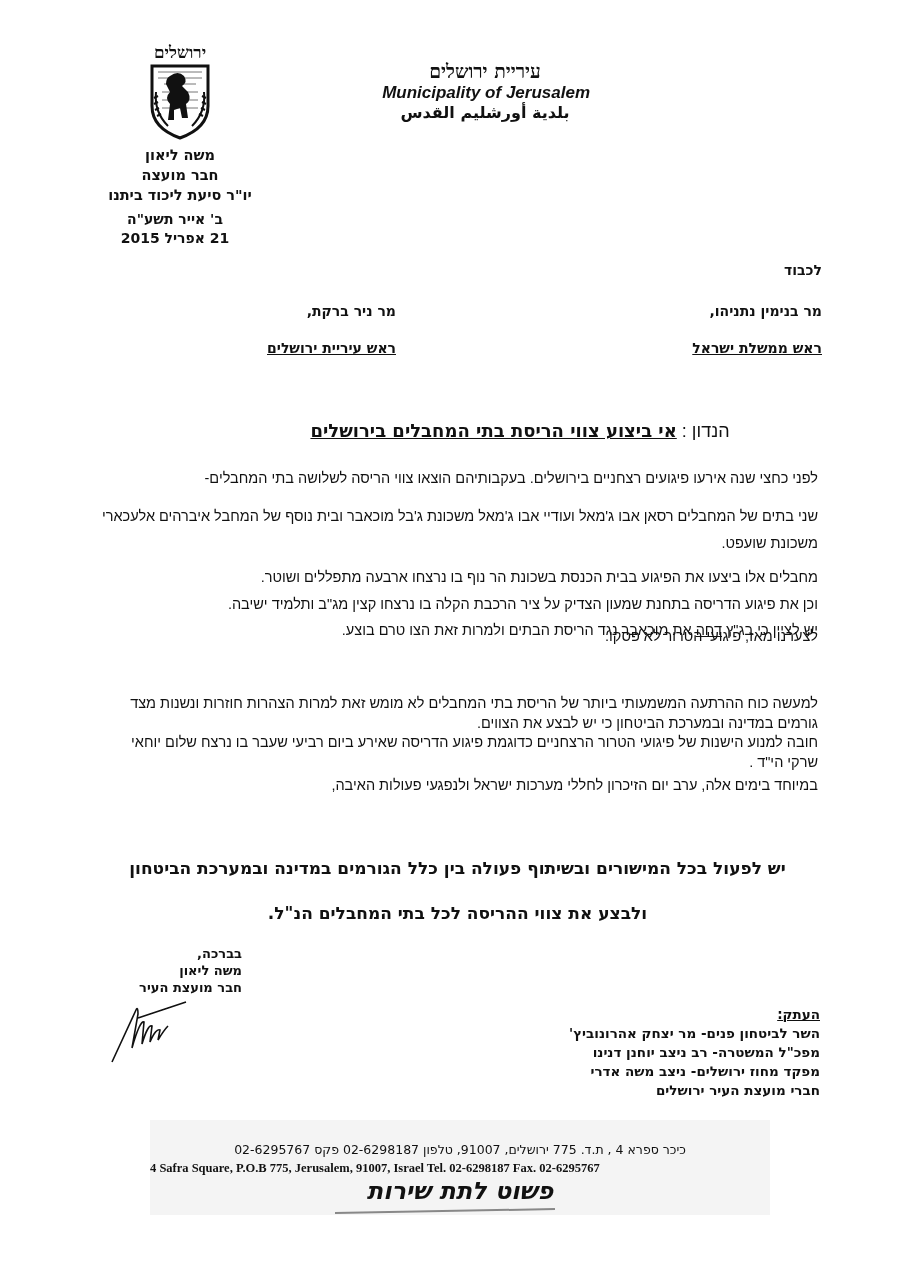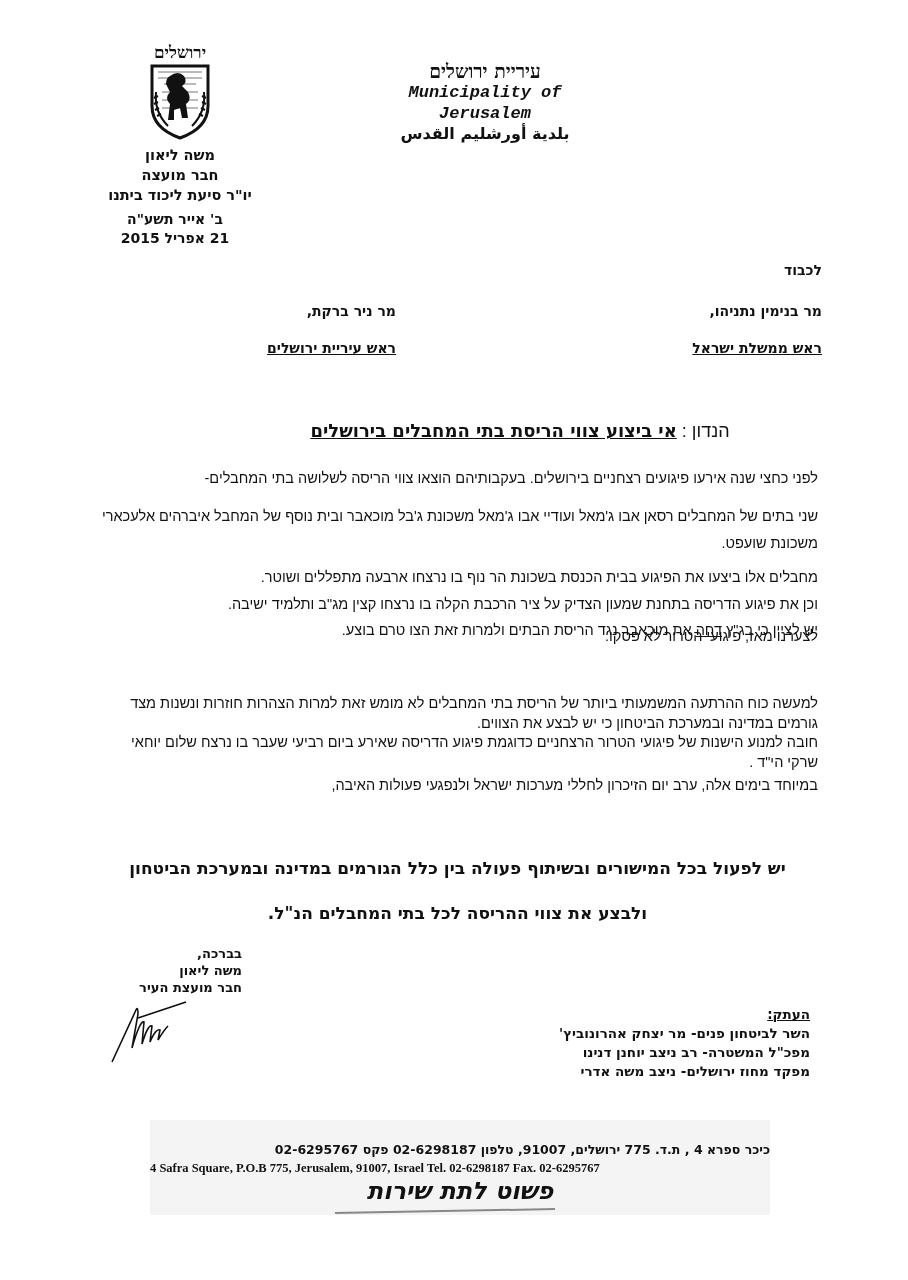--- a/index.html
+++ b/index.html
@@ -10,43 +10,43 @@
 
   
   .crest-title { left: 150px; top: 42px; width: 60px; font-size: 17px; font-family: "DejaVu Serif", serif; font-weight: bold; text-align: center; direction: rtl; }
   .crest { left: 148px; top: 62px; width: 64px; height: 78px; }
   .sender { left: 95px; top: 145px; width: 170px; direction: rtl; text-align: center; font-weight: bold; font-size: 14.5px; line-height: 20px; font-family: "DejaVu Sans", sans-serif; }
   .date { left: 120px; top: 210px; width: 110px; direction: rtl; text-align: center; font-weight: bold; font-size: 14px; line-height: 19px; font-family: "DejaVu Sans", sans-serif; }
 
   
   .muni { left: 380px; top: 60px; width: 210px; text-align: center; }
   .muni-he { font-size: 19px; font-weight: bold; font-family: "DejaVu Serif", serif; direction: rtl; line-height: 22px; }
-  .muni-en { font-size: 17px; font-style: italic; font-weight: bold; font-family: Liberation Mono, monospace; line-height: 21px; }
+  .muni-en { font-size: 17px; font-style: italic; font-weight: bold; font-family: Liberation Sans, sans-serif; line-height: 21px; text-align: right; }
   .muni-ar { font-size: 16px; font-weight: bold; font-family: "DejaVu Sans", sans-serif; direction: rtl; line-height: 20px; }
 
   
   .lekavod { right: 86px; top: 262px; font-size: 14px; font-weight: bold; font-family: "DejaVu Sans", sans-serif; direction: rtl; }
   .addr { font-size: 14px; font-weight: bold; font-family: "DejaVu Sans", sans-serif; direction: rtl; }
 
   .subject { left: 240px; top: 420px; width: 560px; direction: rtl; text-align: center; font-size: 18px; }
   .subject .lbl { font-family: "Liberation Sans", sans-serif; }
   .subject .txt { font-weight: bold; text-decoration: underline; font-family: "DejaVu Sans", sans-serif; }
 
   .para { right: 90px; width: 720px; direction: rtl; text-align: right; font-size: 14.5px; line-height: 20px; font-family: "Liberation Sans", sans-serif; }
 
   .call { left: 95px; width: 725px; direction: rtl; text-align: center; font-size: 17px; font-weight: bold; font-family: "DejaVu Sans", sans-serif; }
 
   .sign { left: 122px; top: 945px; width: 120px; direction: rtl; text-align: right; font-size: 13px; font-weight: bold; line-height: 17px; font-family: "DejaVu Sans", sans-serif; }
   .signature { left: 108px; top: 1000px; width: 80px; height: 65px; }
 
-  .cc { right: 98px; top: 1005px; width: 300px; direction: rtl; text-align: right; font-size: 13.5px; font-weight: bold; line-height: 19px; font-family: "DejaVu Sans", sans-serif; }
+  .cc { right: 88px; top: 1005px; width: 300px; direction: rtl; text-align: right; font-size: 13.5px; font-weight: bold; line-height: 19px; font-family: "DejaVu Sans", sans-serif; }
   .cc .hdr { text-decoration: underline; }
 
   .footer { left: 150px; top: 1120px; width: 620px; height: 95px; background: #f4f4f4; }
-  .f-he { left: 0; top: 22px; width: 620px; text-align: right; direction: rtl; font-size: 12.5px; font-weight: bold; font-family: "DejaVu Sans", sans-serif; }
+  .f-he { left: 0; top: 22px; width: 620px; text-align: center; direction: rtl; font-size: 12.5px; font-weight: normal; font-family: "DejaVu Sans", sans-serif; }
   .f-en { left: 0; top: 41px; width: 620px; text-align: left; font-size: 12.5px; font-weight: bold; font-family: "Liberation Serif", serif; }
   .f-slogan { left: 0; top: 57px; width: 620px; text-align: center; direction: rtl; font-size: 24px; font-weight: bold; font-style: italic; font-family: "DejaVu Sans", sans-serif; }
   .f-line { left: 185px; top: 90px; width: 220px; height: 2px; background: #888; transform: rotate(-1deg); }
 </style>
 </head>
 <body>
 
 <div class="page"></div>
 
 <div class="abs crest-title">ירושלים</div>
@@ -106,20 +106,21 @@
 </div>
 <svg class="abs signature" viewBox="0 0 80 65">
   <path d="M4 62 L28 10 Q30 6 30 14 L24 48 Q32 20 36 22 L34 44 Q40 24 44 26 L42 42 Q48 28 52 30 L50 40 Q56 30 60 26 M30 18 L78 2" stroke="#111" stroke-width="1.6" fill="none"></path>
 </svg>
 
 <div class="abs cc">
   <div class="hdr">העתק:</div>
   <div>השר לביטחון פנים- מר יצחק אהרונוביץ'</div>
   <div>מפכ"ל המשטרה- רב ניצב יוחנן דנינו</div>
   <div>מפקד מחוז ירושלים- ניצב משה אדרי</div>
+  <div>חברי מועצת העיר ירושלים</div>
 </div>
 
 <div class="abs footer">
   <div class="abs f-he">כיכר ספרא 4 , ת.ד. 775 ירושלים, 91007, טלפון 02-6298187 פקס 02-6295767</div>
   <div class="abs f-en">4  Safra Square, P.O.B 775, Jerusalem, 91007, Israel Tel. 02-6298187 Fax. 02-6295767</div>
   <div class="abs f-slogan">פשוט לתת שירות</div>
   <div class="abs f-line"></div>
 </div>
 
 </body></html>

